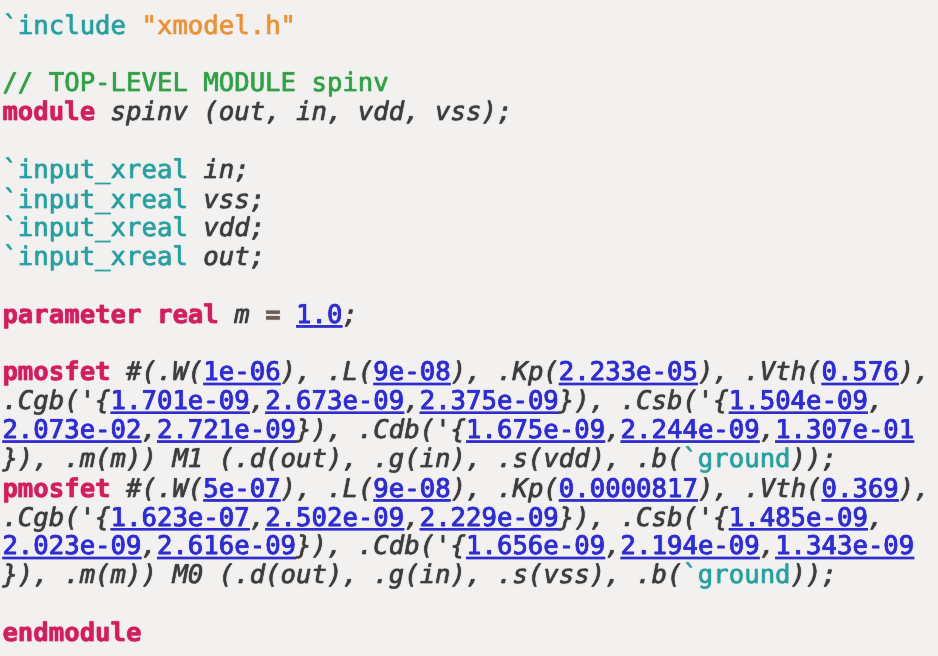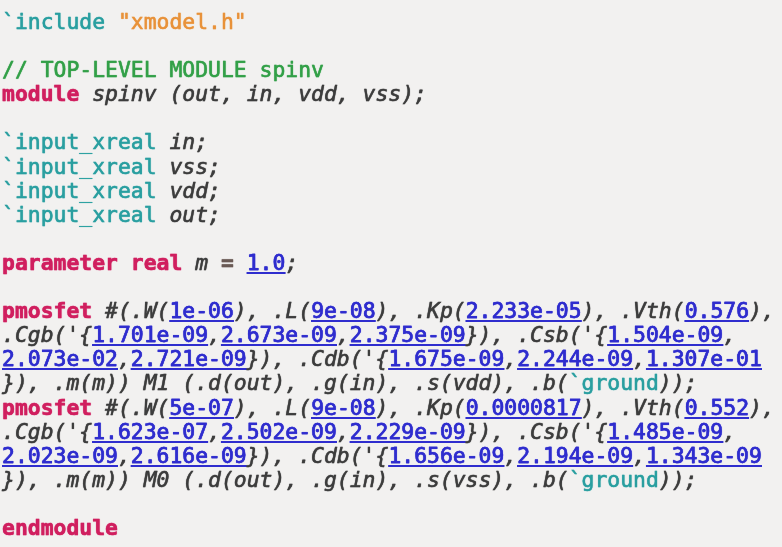--- a/index.html
+++ b/index.html
@@ -45,19 +45,19 @@
 <span><span class="tok-p">`input_xreal</span><span class="tok-t"> vss;</span></span>
 <span><span class="tok-p">`input_xreal</span><span class="tok-t"> vdd;</span></span>
 <span><span class="tok-p">`input_xreal</span><span class="tok-t"> out;</span></span>
 <span></span>
 <span><span class="tok-k">parameter</span><span class="tok-t"> </span><span class="tok-k">real</span><span class="tok-t"> m </span><span class="tok-o">=</span><span class="tok-t"> </span><span class="tok-n">1.0</span><span class="tok-t">;</span></span>
 <span></span>
 <span><span class="tok-k">pmosfet</span><span class="tok-t"> #(.W(</span><span class="tok-n">1e-06</span><span class="tok-t">), .L(</span><span class="tok-n">9e-08</span><span class="tok-t">), .Kp(</span><span class="tok-n">2.233e-05</span><span class="tok-t">), .Vth(</span><span class="tok-n">0.576</span><span class="tok-t">),</span></span>
 <span><span class="tok-t">.Cgb('{</span><span class="tok-n">1.701e-09</span><span class="tok-t">,</span><span class="tok-n">2.673e-09</span><span class="tok-t">,</span><span class="tok-n">2.375e-09</span><span class="tok-t">}), .Csb('{</span><span class="tok-n">1.504e-09</span><span class="tok-t">,</span></span>
 <span><span class="tok-n">2.073e-02</span><span class="tok-t">,</span><span class="tok-n">2.721e-09</span><span class="tok-t">}), .Cdb('{</span><span class="tok-n">1.675e-09</span><span class="tok-t">,</span><span class="tok-n">2.244e-09</span><span class="tok-t">,</span><span class="tok-n">1.307e-01</span></span>
 <span><span class="tok-t">}), .m(m)) M1 (.d(out), .g(in), .s(vdd), .b(</span><span class="tok-p">`ground</span><span class="tok-t">));</span></span>
-<span><span class="tok-k">pmosfet</span><span class="tok-t"> #(.W(</span><span class="tok-n">5e-07</span><span class="tok-t">), .L(</span><span class="tok-n">9e-08</span><span class="tok-t">), .Kp(</span><span class="tok-n">0.0000817</span><span class="tok-t">), .Vth(</span><span class="tok-n">0.552</span><span class="tok-t">),</span></span>
+<span><span class="tok-k">pmosfet</span><span class="tok-t"> #(.W(</span><span class="tok-n">5e-07</span><span class="tok-t">), .L(</span><span class="tok-n">9e-08</span><span class="tok-t">), .Kp(</span><span class="tok-n">0.0000817</span><span class="tok-t">), .Vth(</span><span class="tok-n">0.369</span><span class="tok-t">),</span></span>
 <span><span class="tok-t">.Cgb('{</span><span class="tok-n">1.623e-07</span><span class="tok-t">,</span><span class="tok-n">2.502e-09</span><span class="tok-t">,</span><span class="tok-n">2.229e-09</span><span class="tok-t">}), .Csb('{</span><span class="tok-n">1.485e-09</span><span class="tok-t">,</span></span>
 <span><span class="tok-n">2.023e-09</span><span class="tok-t">,</span><span class="tok-n">2.616e-09</span><span class="tok-t">}), .Cdb('{</span><span class="tok-n">1.656e-09</span><span class="tok-t">,</span><span class="tok-n">2.194e-09</span><span class="tok-t">,</span><span class="tok-n">1.343e-09</span></span>
 <span><span class="tok-t">}), .m(m)) M0 (.d(out), .g(in), .s(vss), .b(</span><span class="tok-p">`ground</span><span class="tok-t">));</span></span>
 <span></span>
 <span><span class="tok-k">endmodule</span></span>
 </code></pre>
 
 </body></html>

